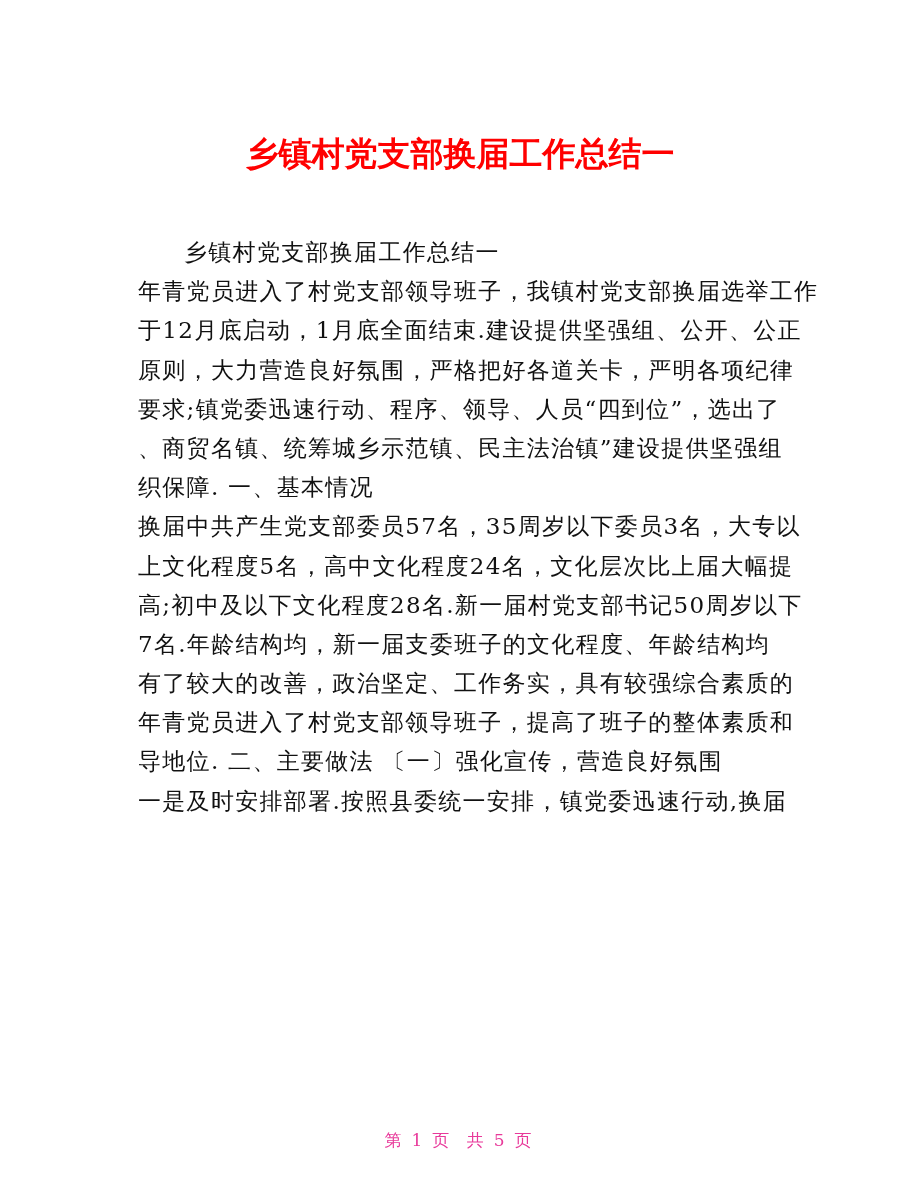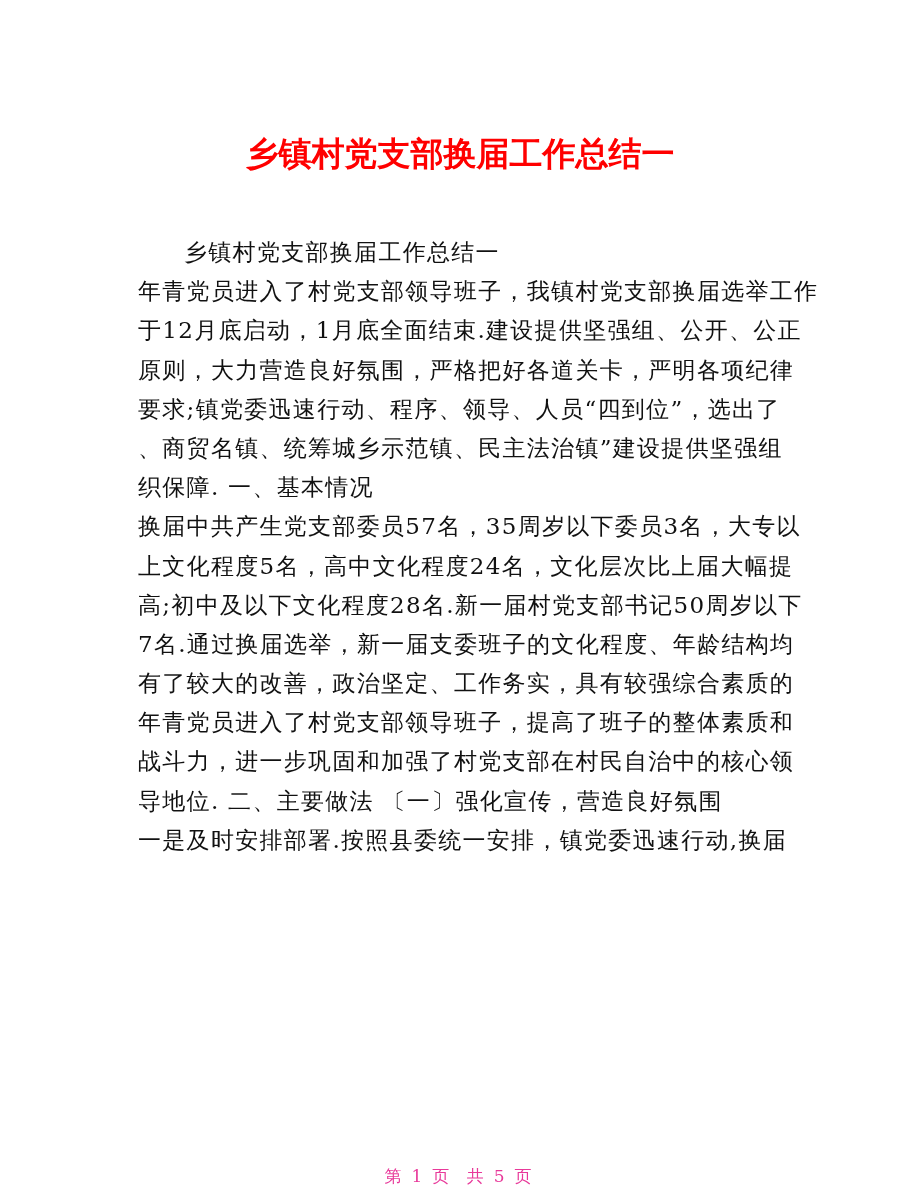--- a/index.html
+++ b/index.html
@@ -54,45 +54,43 @@
     .footer {
       position: absolute;
       top: 1112px;
       left: 0;
       width: 920px;
       text-align: center;
       font-size: 17px;
       color: #e8399a;
       letter-spacing: 4px;
       word-spacing: 4px;
-      margin-top: 36px;
     }
     .footer span { margin: 0 3px; }
   </style>
 </head>
 <body>
 
 <div class="page">
   <div class="title">乡镇村党支部换届工作总结一</div>
 
   <div class="body-text">
     <div class="line indent">乡镇村党支部换届工作总结一</div>
     <div class="line">年青党员进入了村党支部领导班子，我镇村党支部换届选举工作</div>
     <div class="line">于12月底启动，1月底全面结束.建设提供坚强组、公开、公正</div>
     <div class="line">原则，大力营造良好氛围，严格把好各道关卡，严明各项纪律</div>
     <div class="line">要求;镇党委迅速行动、程序、领导、人员“四到位”，选出了</div>
     <div class="line">、商贸名镇、统筹城乡示范镇、民主法治镇”建设提供坚强组</div>
     <div class="line">织保障. 一、基本情况</div>
     <div class="line">换届中共产生党支部委员57名，35周岁以下委员3名，大专以</div>
     <div class="line">上文化程度5名，高中文化程度24名，文化层次比上届大幅提</div>
     <div class="line">高;初中及以下文化程度28名.新一届村党支部书记50周岁以下</div>
-    <div class="line">7名.通过换届选举，新一届支委班子的文化程度、年龄结构均</div>
+    <div class="line">7名.年龄结构均，新一届支委班子的文化程度、年龄结构均</div>
     <div class="line">有了较大的改善，政治坚定、工作务实，具有较强综合素质的</div>
     <div class="line">年青党员进入了村党支部领导班子，提高了班子的整体素质和</div>
-    <div class="line">战斗力，进一步巩固和加强了村党支部在村民自治中的核心领</div>
     <div class="line">导地位. 二、主要做法 〔一〕强化宣传，营造良好氛围</div>
     <div class="line">一是及时安排部署.按照县委统一安排，镇党委迅速行动,换届</div>
   </div>
 
   <div class="footer">
     <span>第</span><span>1</span><span>页 共</span><span>5</span><span>页</span>
   </div>
 </div>
 
 </body></html>

